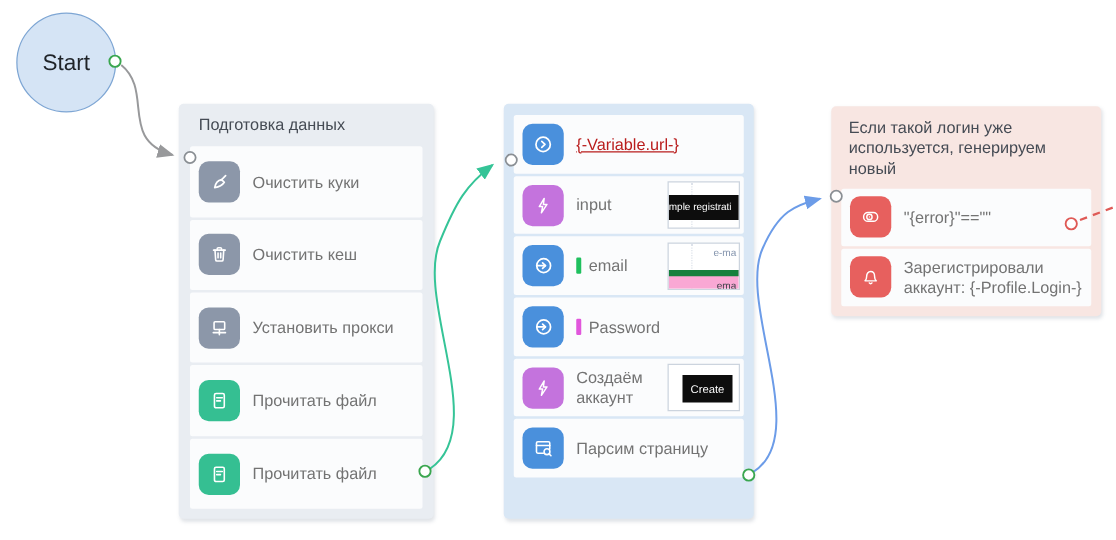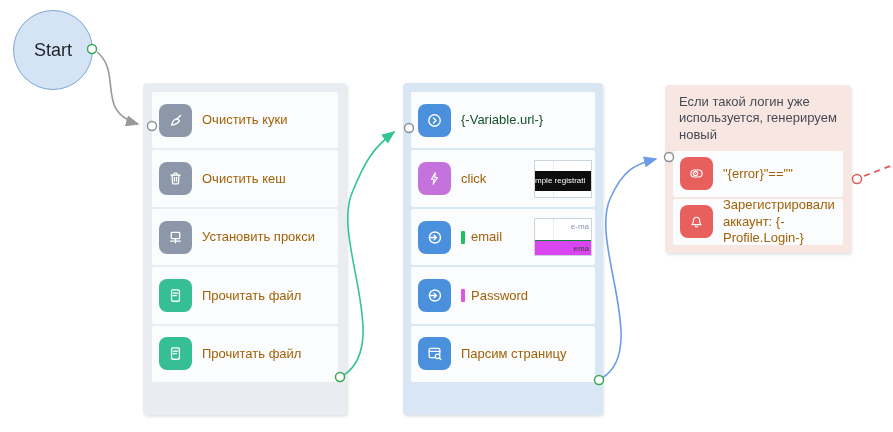--- a/index.html
+++ b/index.html
@@ -19,63 +19,63 @@
   
   .group{
     position:absolute;border-radius:4px;box-sizing:border-box;
     box-shadow:1px 2px 3px rgba(120,130,150,.22);
   }
   .group-title{
     font-size:13px;color:#454b54;padding:9px 16px 0 16px;line-height:1.25;
   }
   .g1{left:143px;top:83px;width:204px;height:332px;background:#e9edf2;}
   .g2{left:403px;top:83px;width:200px;height:332px;background:#d9e7f5;}
-  .g3{left:665px;top:85px;width:186px;height:168px;background:#f8e6e2;}
+  .g3{left:665px;top:85px;width:216px;height:168px;background:#f8e6e2;}
   .g3 .group-title{padding:9px 14px 0 14px;}
   .items{display:flex;flex-direction:column;gap:2px;margin:9px 9px 0 9px;}
   .g1 .items,.g2 .items{height:290px;margin-top:9px;}
   .g2 .items{margin:9px 8px 0 8px;}
   .g3 .items{height:94px;margin:8px 8px 0 8px;}
   .row{
     flex:1;background:#fbfcfd;border-radius:2px;
     display:flex;align-items:center;padding:0 3px 0 7px;box-sizing:border-box;
     min-height:0;
   }
   .icon{
     width:33px;height:33px;border-radius:8px;flex:none;
     display:flex;align-items:center;justify-content:center;
   }
   .icon svg{display:block;}
   .ic-gray{background:#8c97a9;}
   .ic-green{background:#35bf92;}
   .ic-blue{background:#4a90dc;}
   .ic-purple{background:#c473dd;}
   .ic-red{background:#e7605e;}
-  .label{font-size:13px;color:#a16207;margin-left:10px;line-height:1.2;}
+  .label{font-size:13px;color:#737373;margin-left:10px;line-height:1.2;}
   .g3 .label{line-height:1.25;}
-  .link .label{color:#14532d;}
+  .link .label{color:#b91c1c;text-decoration:underline;}
   .narrow .label{max-width:68px;}
   .bar{width:4px;height:13px;margin:0 0 0 10px;border-radius:1px;flex:none;}
   .bar+.label{margin-left:6px;}
   .bar-green{background:#1fc05e;}
   .bar-pink{background:#e156dc;}
   
   .thumb{
     margin-left:auto;flex:none;width:58px;height:38px;background:#fff;
     border:1px solid #ccd4de;position:relative;overflow:hidden;box-sizing:border-box;padding-left:12px;
   }
   .thumb .vline{position:absolute;left:18px;top:0;bottom:0;border-left:1px dotted #dde2ea;}
   .thumb-blackbar{
     position:absolute;left:0;right:0;top:10px;height:20px;background:#0d0d0d;
     color:#fff;font-size:8px;line-height:20px;white-space:nowrap;overflow:hidden;
   }
   .thumb-topright{position:absolute;top:3px;right:2px;font-size:8px;color:#8494ad;}
   .thumb-strip{
-    position:absolute;left:0;right:0;bottom:0;height:15px;background:#d946ef;
-    border-top:1px solid #15803d;font-size:8px;color:#3a3f46;text-align:right;
+    position:absolute;left:0;right:0;bottom:0;height:15px;background:#f9a8d4;
+    border-top:5px solid #15803d;font-size:8px;color:#3a3f46;text-align:right;
     line-height:15px;padding-right:2px;box-sizing:border-box;
   }
   .thumb-cuttext{position:absolute;top:-3px;right:7px;font-size:8px;color:#9aa3b5;}
   .thumb-dots{
     position:absolute;right:0;bottom:2px;width:29px;height:16px;background:#0d0d0d;
     color:#fff;font-size:9px;letter-spacing:1px;display:flex;align-items:center;
     justify-content:center;
   }
   .thumb-btn{
     position:absolute;left:11px;top:8px;width:40px;height:22px;background:#0d0d0d;
@@ -85,20 +85,21 @@
   .edges{position:absolute;left:0;top:0;z-index:10;pointer-events:none;}
 </style>
 </head>
 <body>
 
 <div class="start-node">
   <span>Start</span>
 </div>
 
 <div class="group g1">
+  <div class="group-title">Подготовка данных</div>
   <div class="items">
     <div class="row">
       <span class="icon ic-gray">
         <svg width="17" height="17" viewBox="0 0 16 16" fill="none" stroke="#fff" stroke-width="1.3" stroke-linecap="round" stroke-linejoin="round">
           <path d="M12.7 3.3 L9.2 6.8"></path>
           <path d="M9.7 6.3 l2 2 c-1.6 2.5 -4.1 3.6 -7.2 4.1 c0.5 -3.1 1.7 -5.5 5.2 -6.1z"></path>
         </svg>
       </span>
       <span class="label">Очистить куки</span>
     </div>
@@ -155,21 +156,21 @@
         </svg>
       </span>
       <span class="label">{-Variable.url-}</span>
     </div>
     <div class="row">
       <span class="icon ic-purple">
         <svg width="17" height="17" viewBox="0 0 16 16" fill="none" stroke="#fff" stroke-width="1.1" stroke-linejoin="round">
           <path d="M8.8 2.6 L5.1 8.7 H7.6 L6.7 13.4 L10.9 7.1 H8.2 Z"></path>
         </svg>
       </span>
-      <span class="label">click</span>
+      <span class="label">input</span>
       <span class="thumb">
         <span class="vline"></span>
         <span class="thumb-blackbar">mple registrati</span>
       </span>
     </div>
     <div class="row">
       <span class="icon ic-blue">
         <svg width="17" height="17" viewBox="0 0 16 16" fill="none" stroke="#fff" stroke-width="1.3" stroke-linecap="round" stroke-linejoin="round">
           <circle cx="8.4" cy="8" r="5.2"></circle>
           <path d="M3.2 8 H9.6"></path>
@@ -187,20 +188,31 @@
     <div class="row">
       <span class="icon ic-blue">
         <svg width="17" height="17" viewBox="0 0 16 16" fill="none" stroke="#fff" stroke-width="1.3" stroke-linecap="round" stroke-linejoin="round">
           <circle cx="8.4" cy="8" r="5.2"></circle>
           <path d="M3.2 8 H9.6"></path>
           <path d="M7.6 5.9 L9.8 8 L7.6 10.1"></path>
         </svg>
       </span>
       <span class="bar bar-pink"></span>
       <span class="label">Password</span>
+    </div>
+    <div class="row narrow">
+      <span class="icon ic-purple">
+        <svg width="17" height="17" viewBox="0 0 16 16" fill="none" stroke="#fff" stroke-width="1.1" stroke-linejoin="round">
+          <path d="M8.8 2.6 L5.1 8.7 H7.6 L6.7 13.4 L10.9 7.1 H8.2 Z"></path>
+        </svg>
+      </span>
+      <span class="label">Создаём аккаунт</span>
+      <span class="thumb">
+        <span class="thumb-btn">Create</span>
+      </span>
     </div>
     <div class="row">
       <span class="icon ic-blue">
         <svg width="17" height="17" viewBox="0 0 16 16" fill="none" stroke="#fff" stroke-width="1.2" stroke-linecap="round" stroke-linejoin="round">
           <path d="M13 8.6 V4.2 a1 1 0 0 0 -1 -1 H4 a1 1 0 0 0 -1 1 v6.6 a1 1 0 0 0 1 1 h4.2"></path>
           <path d="M3 6 h10"></path>
           <circle cx="10.9" cy="10.7" r="2.2"></circle>
           <path d="M12.5 12.3 L13.9 13.7"></path>
         </svg>
       </span>

